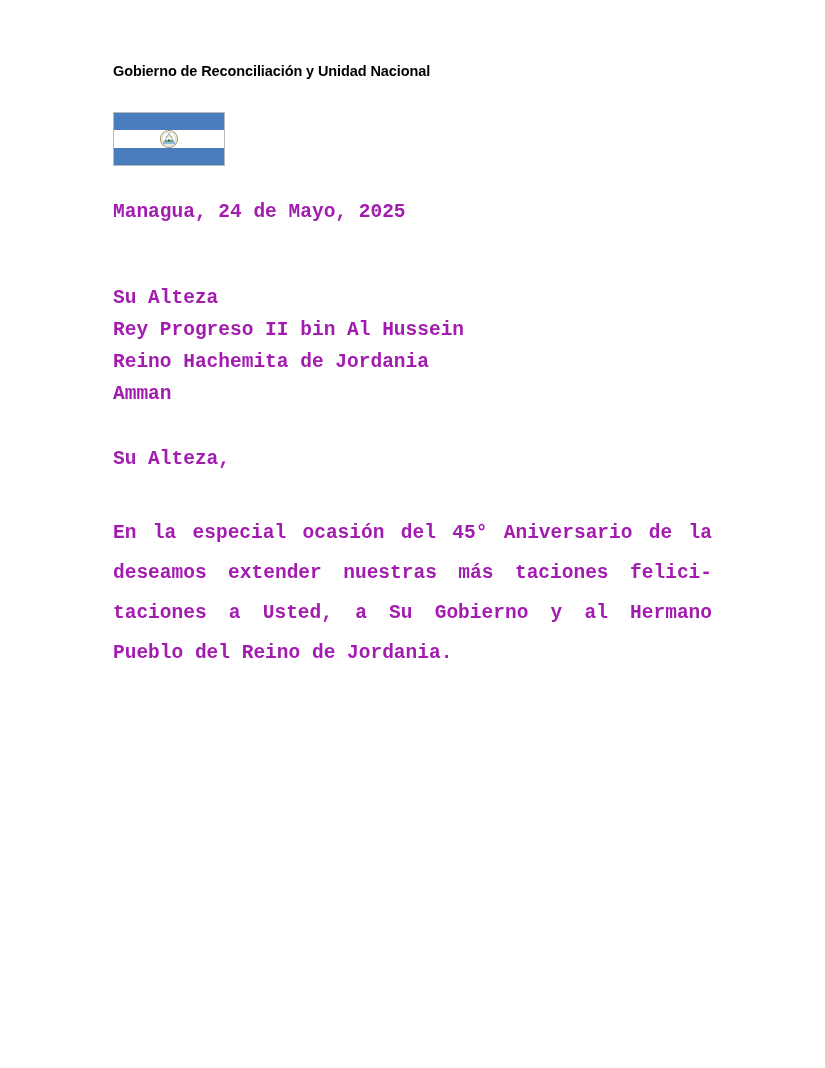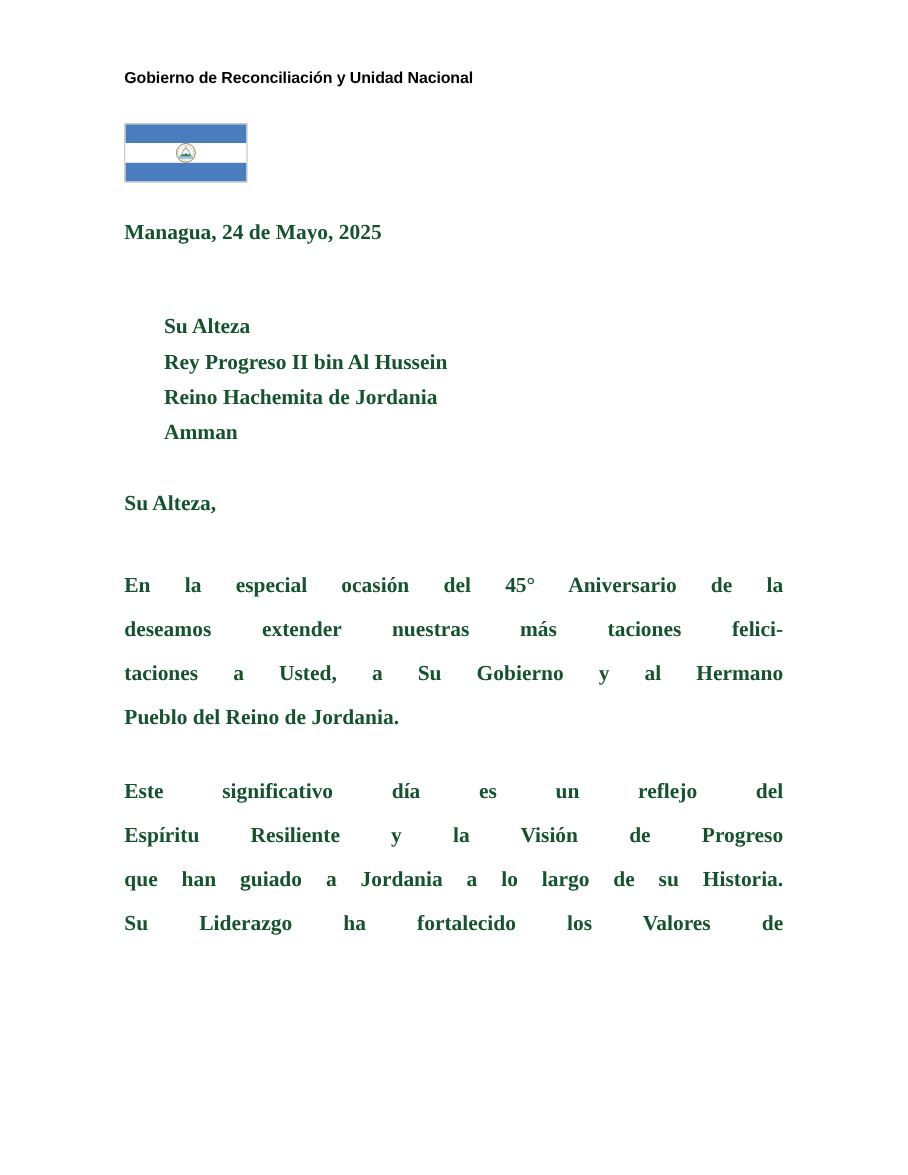--- a/index.html
+++ b/index.html
@@ -76,40 +76,39 @@
   
   .doc-body {
     position: absolute;
     left: 113px;
     top: 196px;
     width: 599px;
   }
 
   .doc-line,
   .doc-para {
-    font-family: Liberation Serif, serif;
+    font-family: Liberation Mono, monospace;
     font-weight: bold;
     font-size: 19.5px;
-    color: #14532d;
+    color: #a21caf;
   }
 
   .date-line {
     line-height: 32px;
     white-space: nowrap;
     margin-bottom: 54px;
   }
 
   .address-block {
     margin-bottom: 33px;
   }
 
   .address-block .doc-line {
     line-height: 32px;
     white-space: nowrap;
-    margin-left: 36px;
   }
 
   .salutation {
     line-height: 32px;
     white-space: nowrap;
     margin-bottom: 38px;
   }
 
   .doc-para {
     line-height: 40px;
@@ -175,22 +174,16 @@
 
     <div class="doc-line salutation">Su Alteza,</div>
 
     <p class="doc-para">
       <span class="jline">En la especial ocasión del 45° Aniversario de la</span>
       <span class="jline">deseamos extender nuestras más taciones felici-</span>
       <span class="jline">taciones a Usted, a Su Gobierno y al Hermano</span>
       <span class="jline last">Pueblo del Reino de Jordania.</span>
     </p>
 
-    <p class="doc-para">
-      <span class="jline">Este significativo día es un reflejo del</span>
-      <span class="jline">Espíritu Resiliente y la Visión de Progreso</span>
-      <span class="jline">que han guiado a Jordania a lo largo de su Historia.</span>
-      <span class="jline">Su Liderazgo ha fortalecido los Valores de</span>
-    </p>
 
   </div>
 
 </div>
 
 </body></html>

